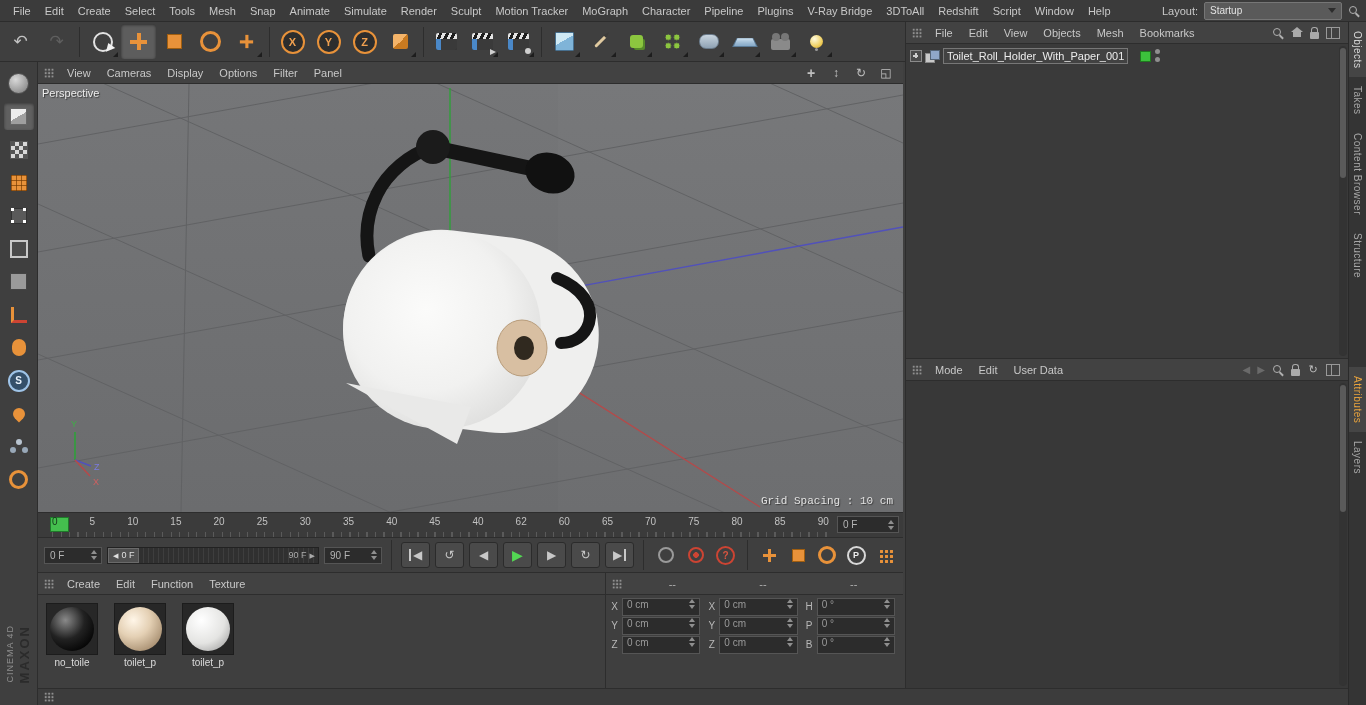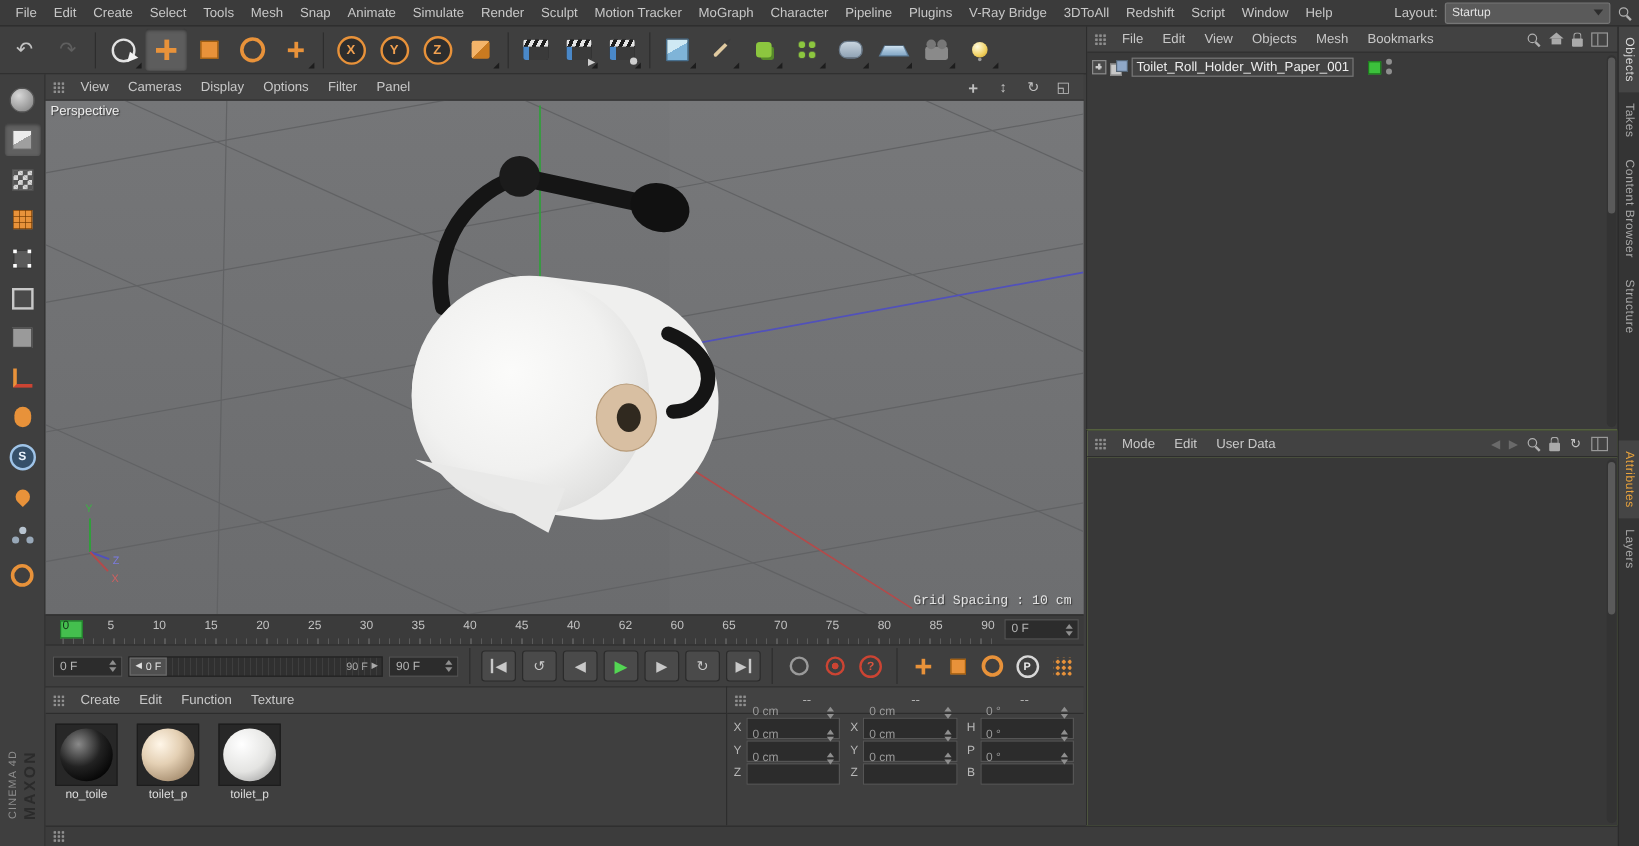--- a/index.html
+++ b/index.html
@@ -133,21 +133,21 @@
   .s1{background:radial-gradient(circle at 35% 30%,#fff6e8 0%,#e4d0b4 40%,#8a6f50 100%);}
   .s2{background:radial-gradient(circle at 35% 30%,#ffffff 0%,#e4e4e2 55%,#909090 100%);}
   .mat-name{font-size:10px;color:#dcdcdc;max-width:52px;overflow:hidden;white-space:nowrap;}
   
   #coords{position:absolute;left:605px;top:572px;width:298px;height:116px;background:#3f3f3f;border-top:1px solid #2d2d2d;border-left:1px solid #2d2d2d;box-sizing:border-box;}
   .chead{flex:1;text-align:center;color:#b0b0b0;}
   .coord-body{display:flex;gap:7px;padding:4px 8px 0 4px;}
   .coord-col{flex:1;display:flex;flex-direction:column;gap:4px;}
   .crow{display:flex;align-items:center;gap:3px;height:15px;}
   .clabel{width:9px;text-align:center;color:#b8b8b8;font-size:10px;}
-  .cfield{flex:1;display:flex;align-items:flex-end;background:#2c2c2c;border:1px solid #555;height:15px;padding:0 2px 16px 4px;color:#9a9a9a;font-size:10px;box-sizing:border-box;}
+  .cfield{flex:1;display:flex;align-items:flex-start;background:#2c2c2c;border:1px solid #555;height:15px;padding:0 2px 16px 4px;color:#9a9a9a;font-size:10px;box-sizing:border-box;}
   .cfoot{display:flex;gap:7px;padding:6px 8px 0 4px;}
   .cfoot>*{flex:1;}
   .dd{height:16px;background:#3b3b3b;border:1px solid #575757;color:#909090;display:flex;align-items:center;justify-content:space-between;padding:0 5px;font-size:10px;box-sizing:border-box;}
   .dd::after{content:"";border-left:4px solid transparent;border-right:4px solid transparent;border-top:5px solid #8a8a8a;}
   .btn-apply{height:17px;background:linear-gradient(#9a9a9a,#787878);border:1px solid #444;border-radius:2px;color:#1c1c1c;display:flex;align-items:center;justify-content:center;font-size:11px;box-sizing:border-box;}
   
   #ompanel{position:absolute;left:905px;top:22px;width:443px;height:336px;background:#3a3a3a;border-left:1px solid #2d2d2d;box-sizing:border-box;}
   #om-tree{position:absolute;top:22px;left:0;right:0;bottom:0;background:#3a3a3a;}
   .om-row{position:relative;margin:4px 0 0 4px;height:16px;display:flex;align-items:center;gap:3px;text-align:center;}
   .expander{width:10px;height:10px;border:1px solid #8a8a8a;background:#4a4a4a;position:relative;flex:none;}

